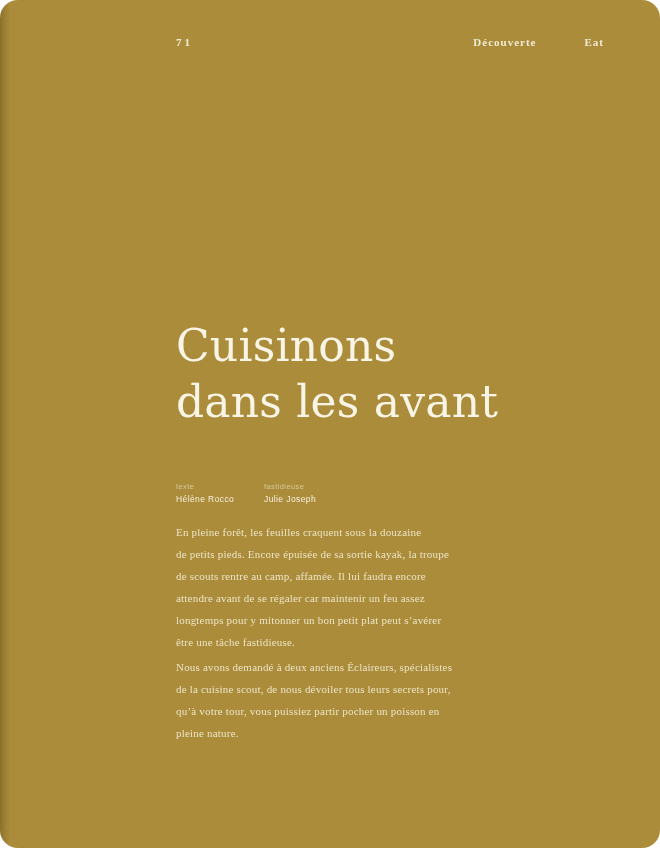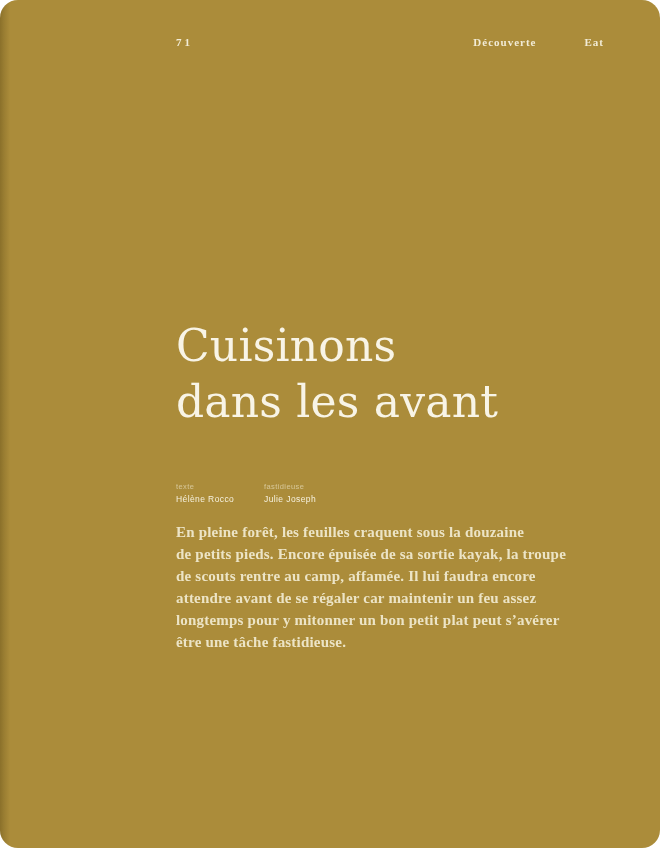--- a/index.html
+++ b/index.html
@@ -85,25 +85,24 @@
     line-height: 11px;
     font-weight: normal;
     letter-spacing: 0.4px;
     color: var(--byline_name, #f6f1de);
   }
   .body {
     position: absolute;
     top: 521px;
     left: 176px;
     right: 40px;
-    font-size: 15px;
+    font-size: 11px;
     line-height: 22px;
     color: var(--body_text, #ece4c6);
     letter-spacing: 0.2px;
-    font-weight: bold;
   }
   .body p {
     margin: 0 0 3px 0;
     white-space: pre;
   }
 </style>
 </head>
 <body>
 
 <div class="page">
@@ -131,14 +130,18 @@
     </div>
   </div>
 
   <div class="body">
     <p>En pleine forêt, les feuilles craquent sous la douzaine
 de petits pieds. Encore épuisée de sa sortie kayak, la troupe
 de scouts rentre au camp, affamée. Il lui faudra encore
 attendre avant de se régaler car maintenir un feu assez
 longtemps pour y mitonner un bon petit plat peut s’avérer
 être une tâche fastidieuse.</p>
+    <p>Nous avons demandé à deux anciens Éclaireurs, spécialistes
+de la cuisine scout, de nous dévoiler tous leurs secrets pour,
+qu’à votre tour, vous puissiez partir pocher un poisson en
+pleine nature.</p>
   </div>
 </div>
 
 </body></html>

